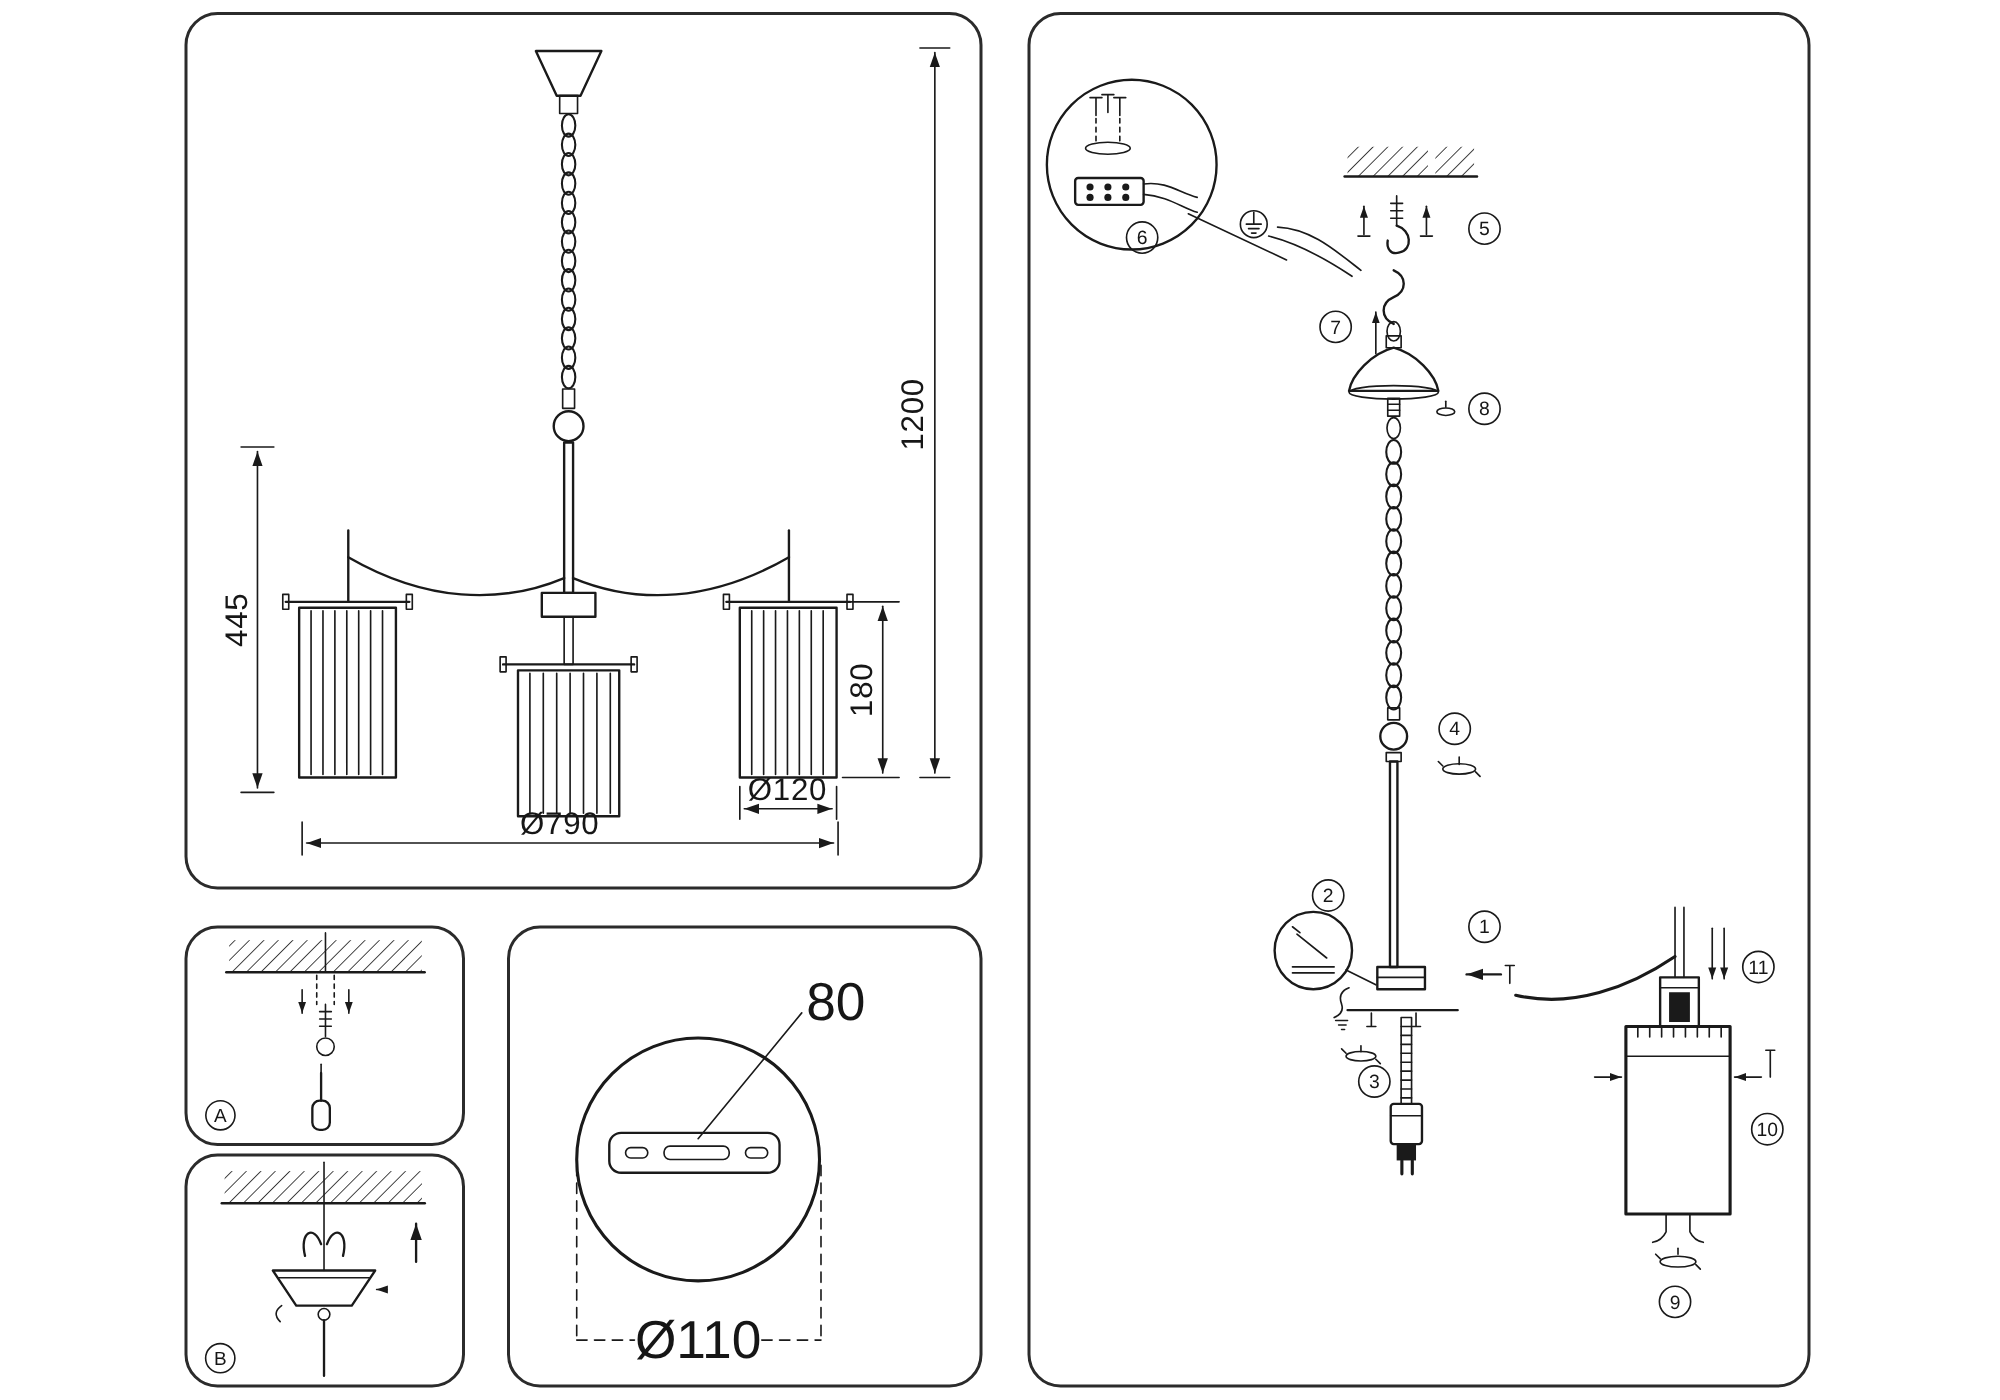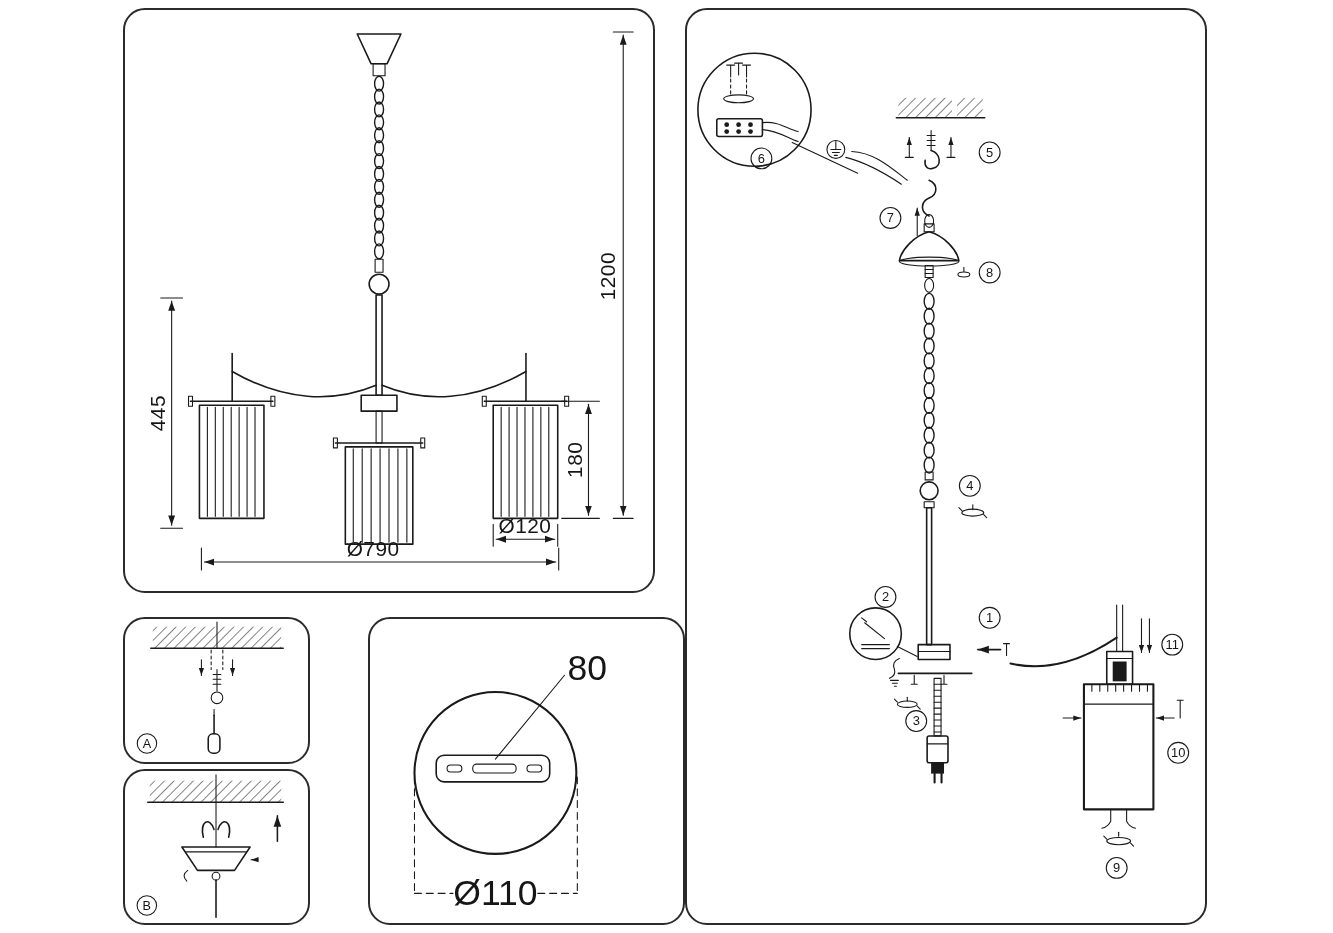--- a/index.html
+++ b/index.html
@@ -175,21 +175,21 @@
       <circle class="ln w1" cx="93" cy="108" r="4"></circle>
       <line class="ln" x1="93" y1="112" x2="93" y2="150"></line>
       <line class="ln" x1="156" y1="72" x2="156" y2="46" marker-end="url(#arB)"></line>
       <g class="step">
         <circle class="ln w1" cx="22" cy="138" r="10"></circle>
         <text x="22" y="142.5">B</text>
       </g>
     </svg>
   </div>
 
-  <div class="panel" style="left:338px; top:617px; width:317px; height:308px;margin-left:30px;">
+  <div class="panel" style="left:338px; top:617px; width:317px; height:308px;">
     <svg viewBox="0 0 317 308">
       <circle class="ln w2" cx="127" cy="156" r="82"></circle>
       <g>
         <rect class="ln" x="67" y="138" width="115" height="27" rx="8"></rect>
         <rect class="ln w1" x="104" y="147" width="44" height="9" rx="4"></rect>
         <rect class="ln w1" x="78" y="148" width="15" height="7" rx="3.5"></rect>
         <rect class="ln w1" x="159" y="148" width="15" height="7" rx="3.5"></rect>
       </g>
       <line class="ln w1" x1="197" y1="57" x2="127" y2="142"></line>
       <text class="dimbig" x="220" y="62">80</text>

